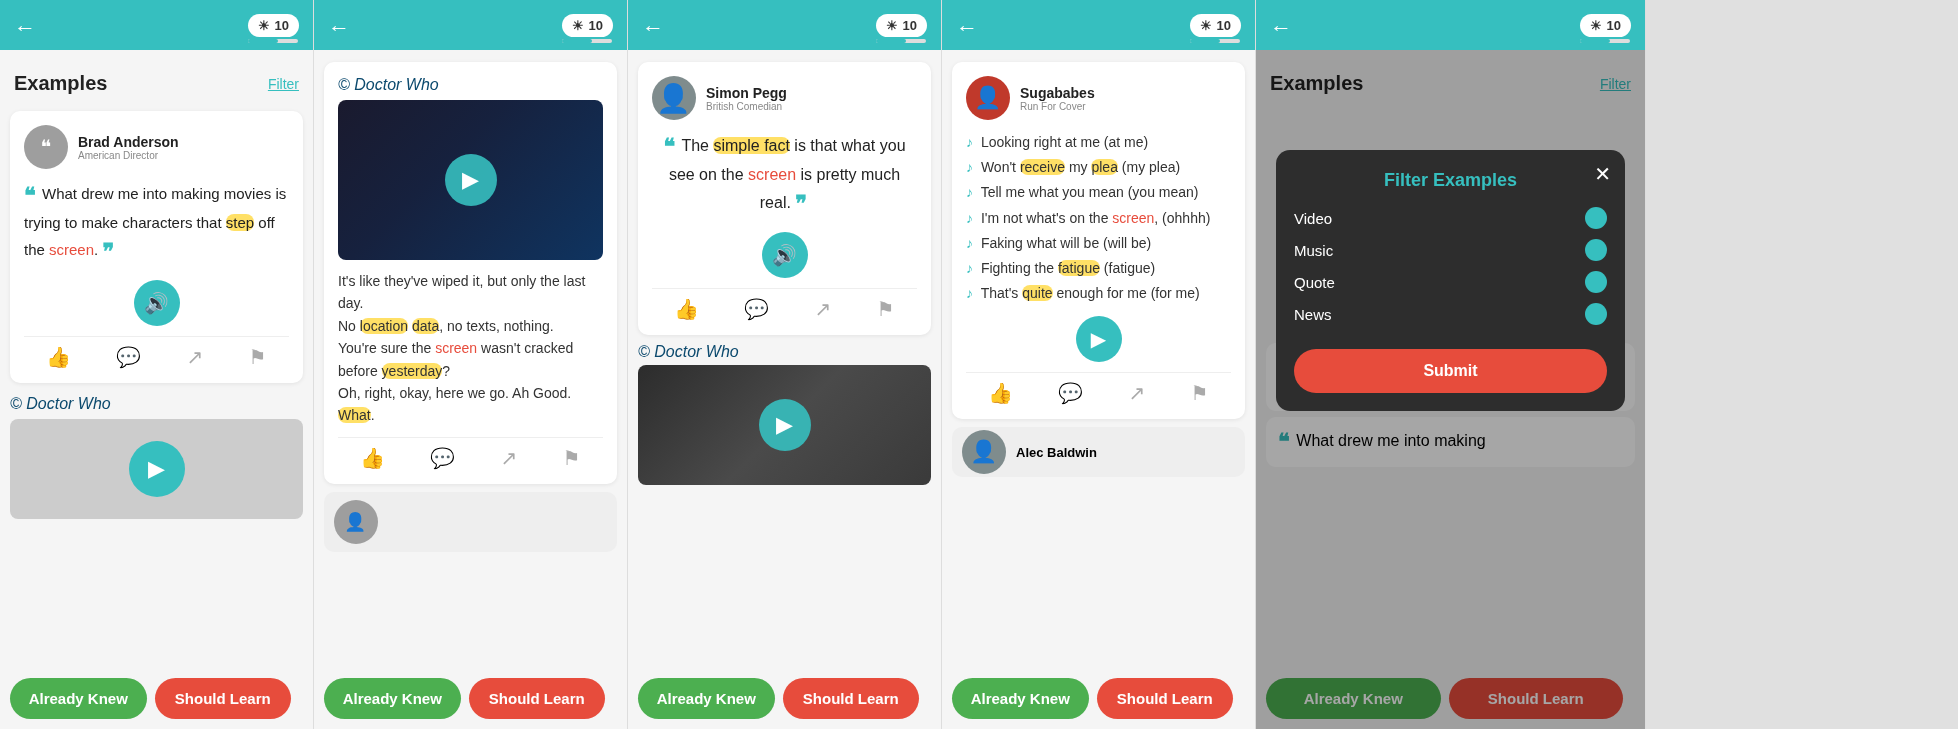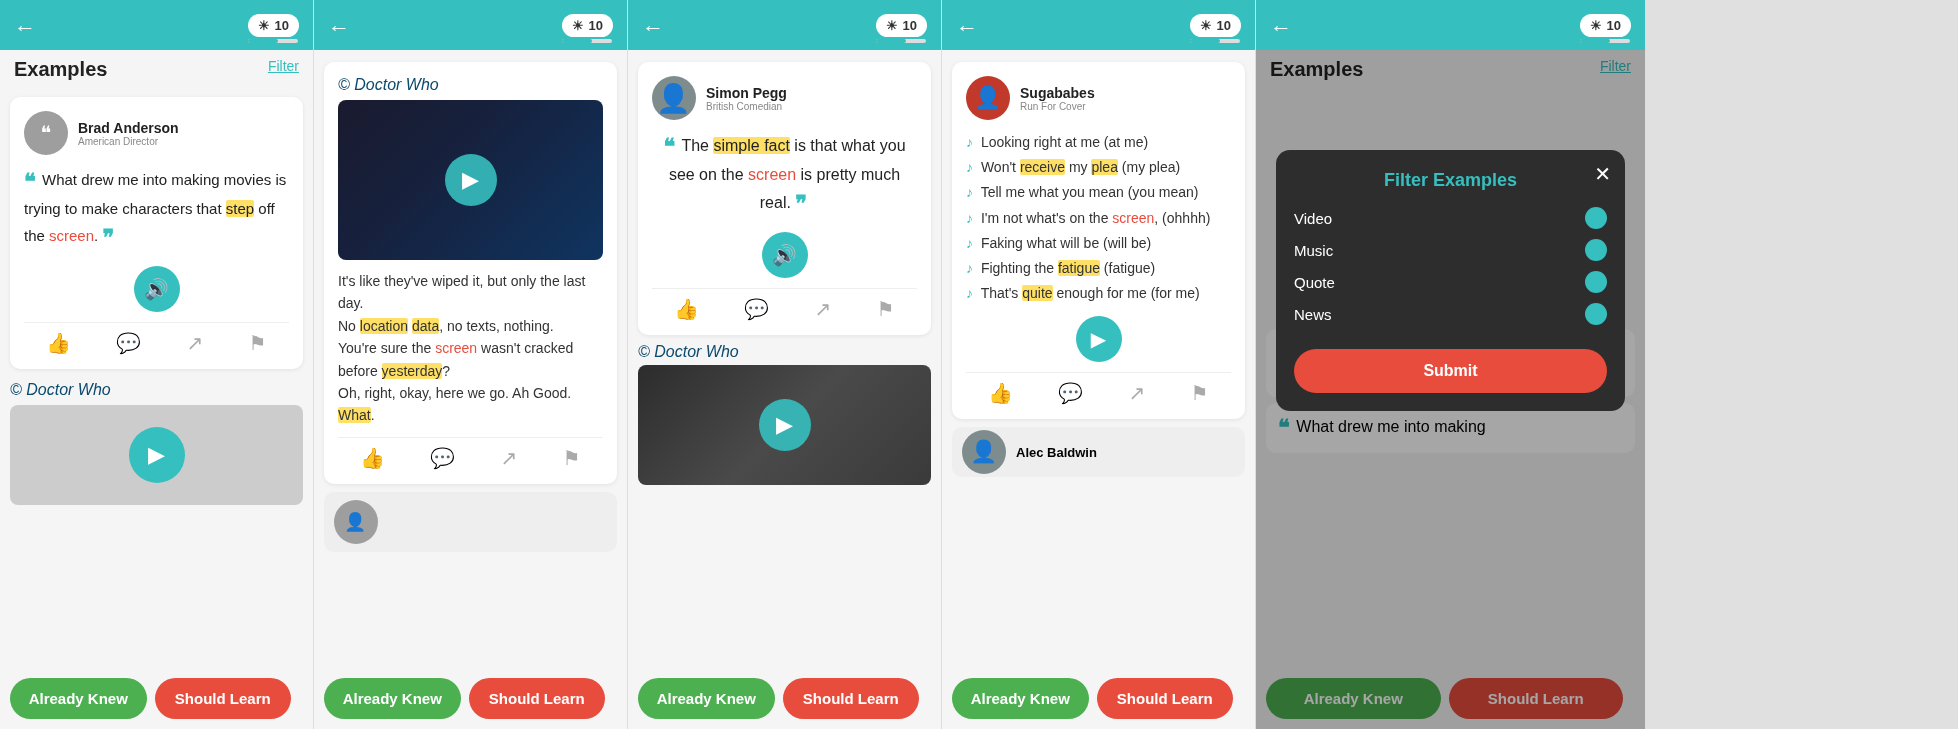--- a/index.html
+++ b/index.html
@@ -54,23 +54,23 @@
 
     .panel-content {
       flex: 1;
       overflow: hidden;
       padding-bottom: 60px;
       position: relative;
     }
 
     .panel-title-row {
       display: flex;
-      align-items: flex-start;
+      align-items: center;
       justify-content: space-between;
-      padding: 8px 14px 8px;
+      padding: 22px 14px 8px;
       gap: 42px;
     }
 
     .panel-title {
       font-size: 20px;
       font-weight: bold;
       color: #222;
     }
 
     .filter-link {
@@ -128,21 +128,21 @@
     .quote-mark {
       color: #36bfbf;
       font-size: 22px;
       font-weight: bold;
       vertical-align: middle;
       margin-right: 2px;
     }
 
     .highlight-yellow {
       background: #ffe066;
-      border-radius: 2px;
+      border-radius: 8px;
     }
 
     .highlight-red {
       color: #e74c3c;
     }
 
     .audio-btn {
       width: 46px;
       height: 46px;
       border-radius: 50%;

